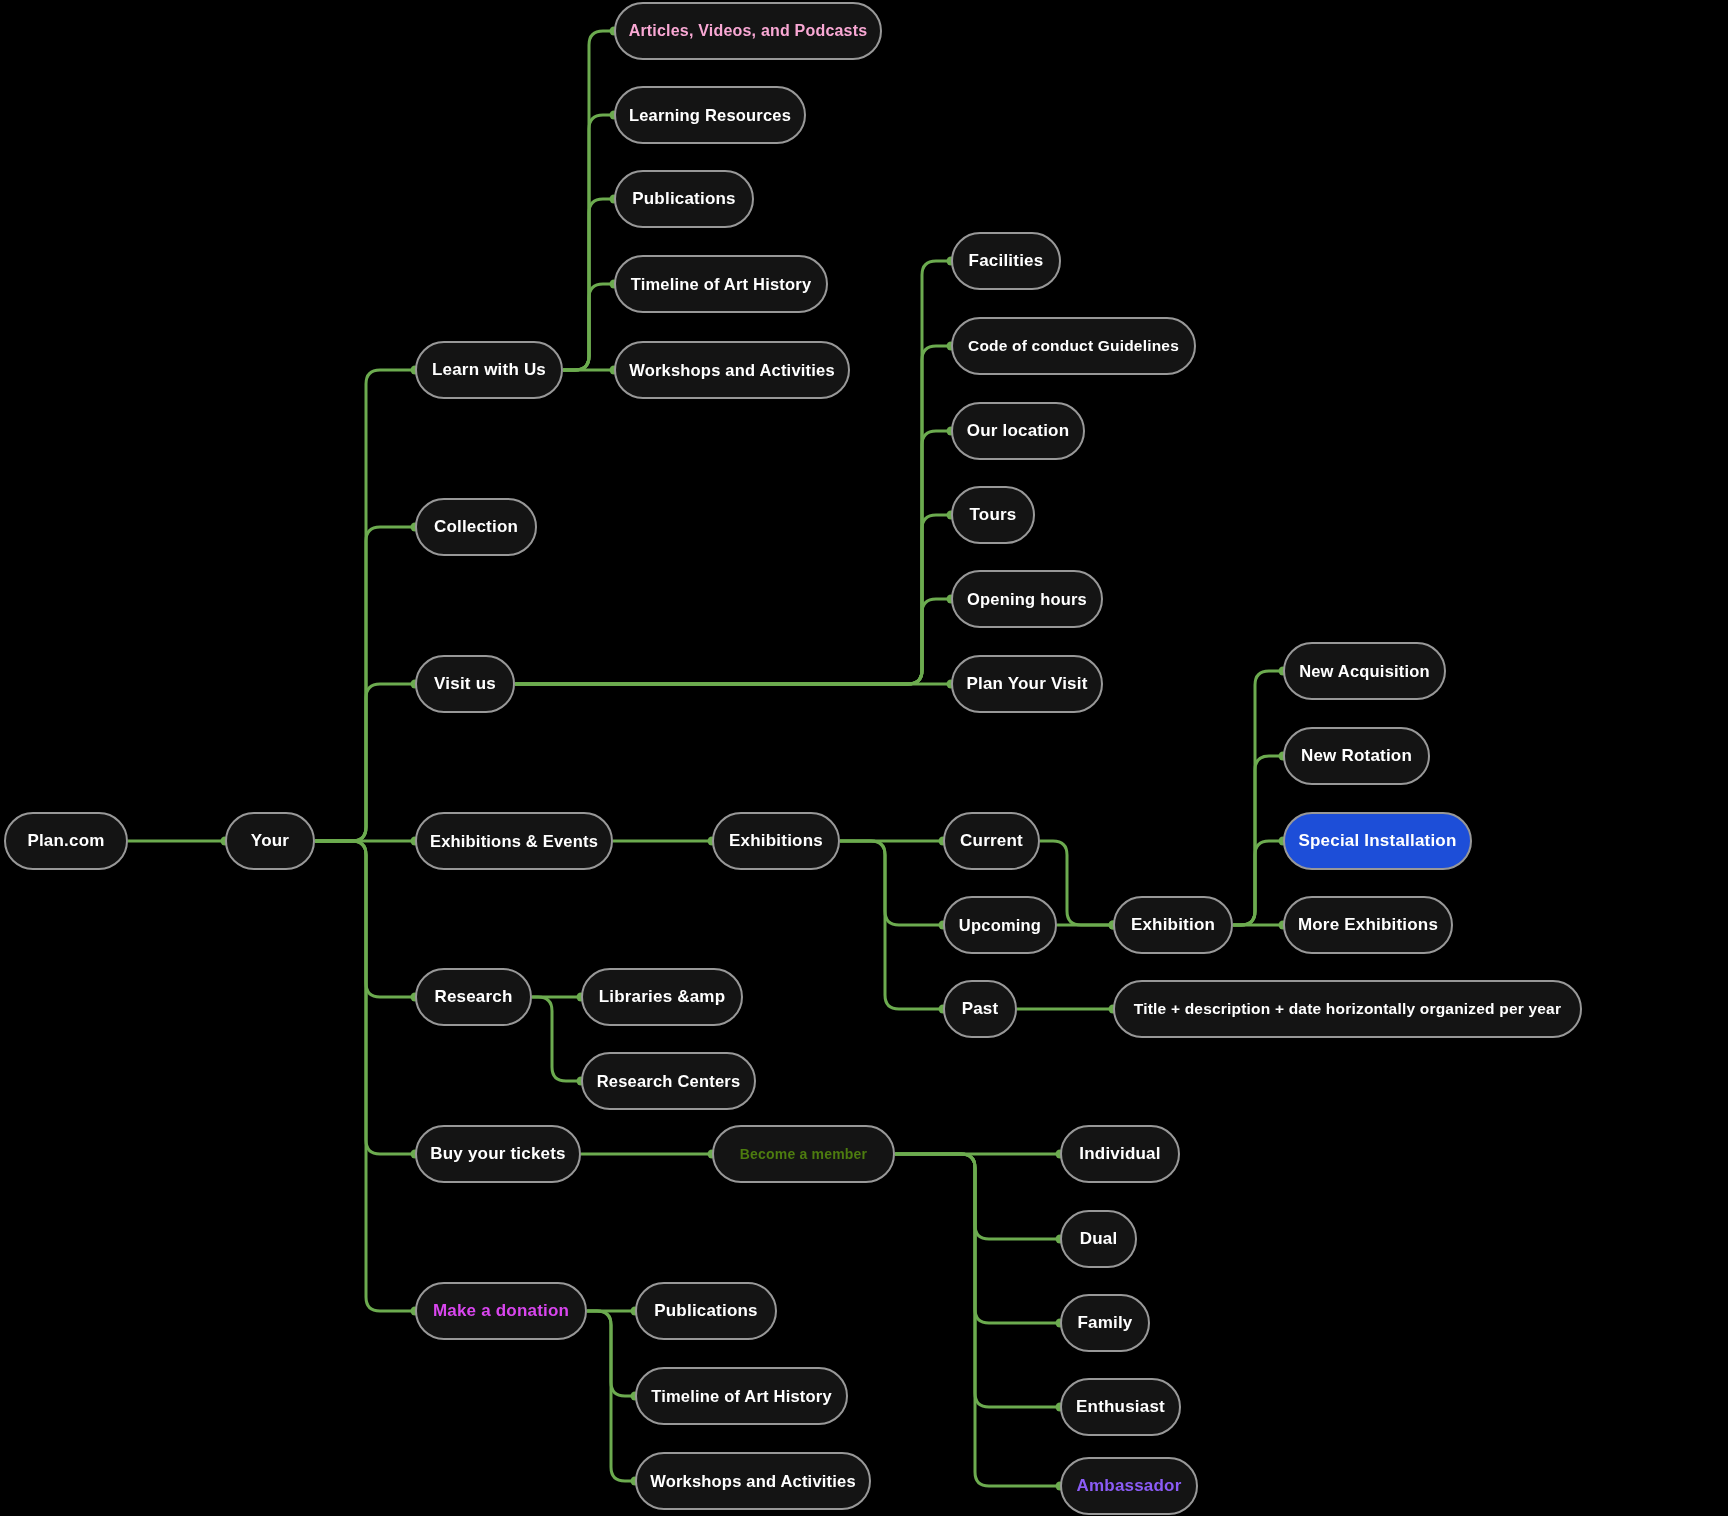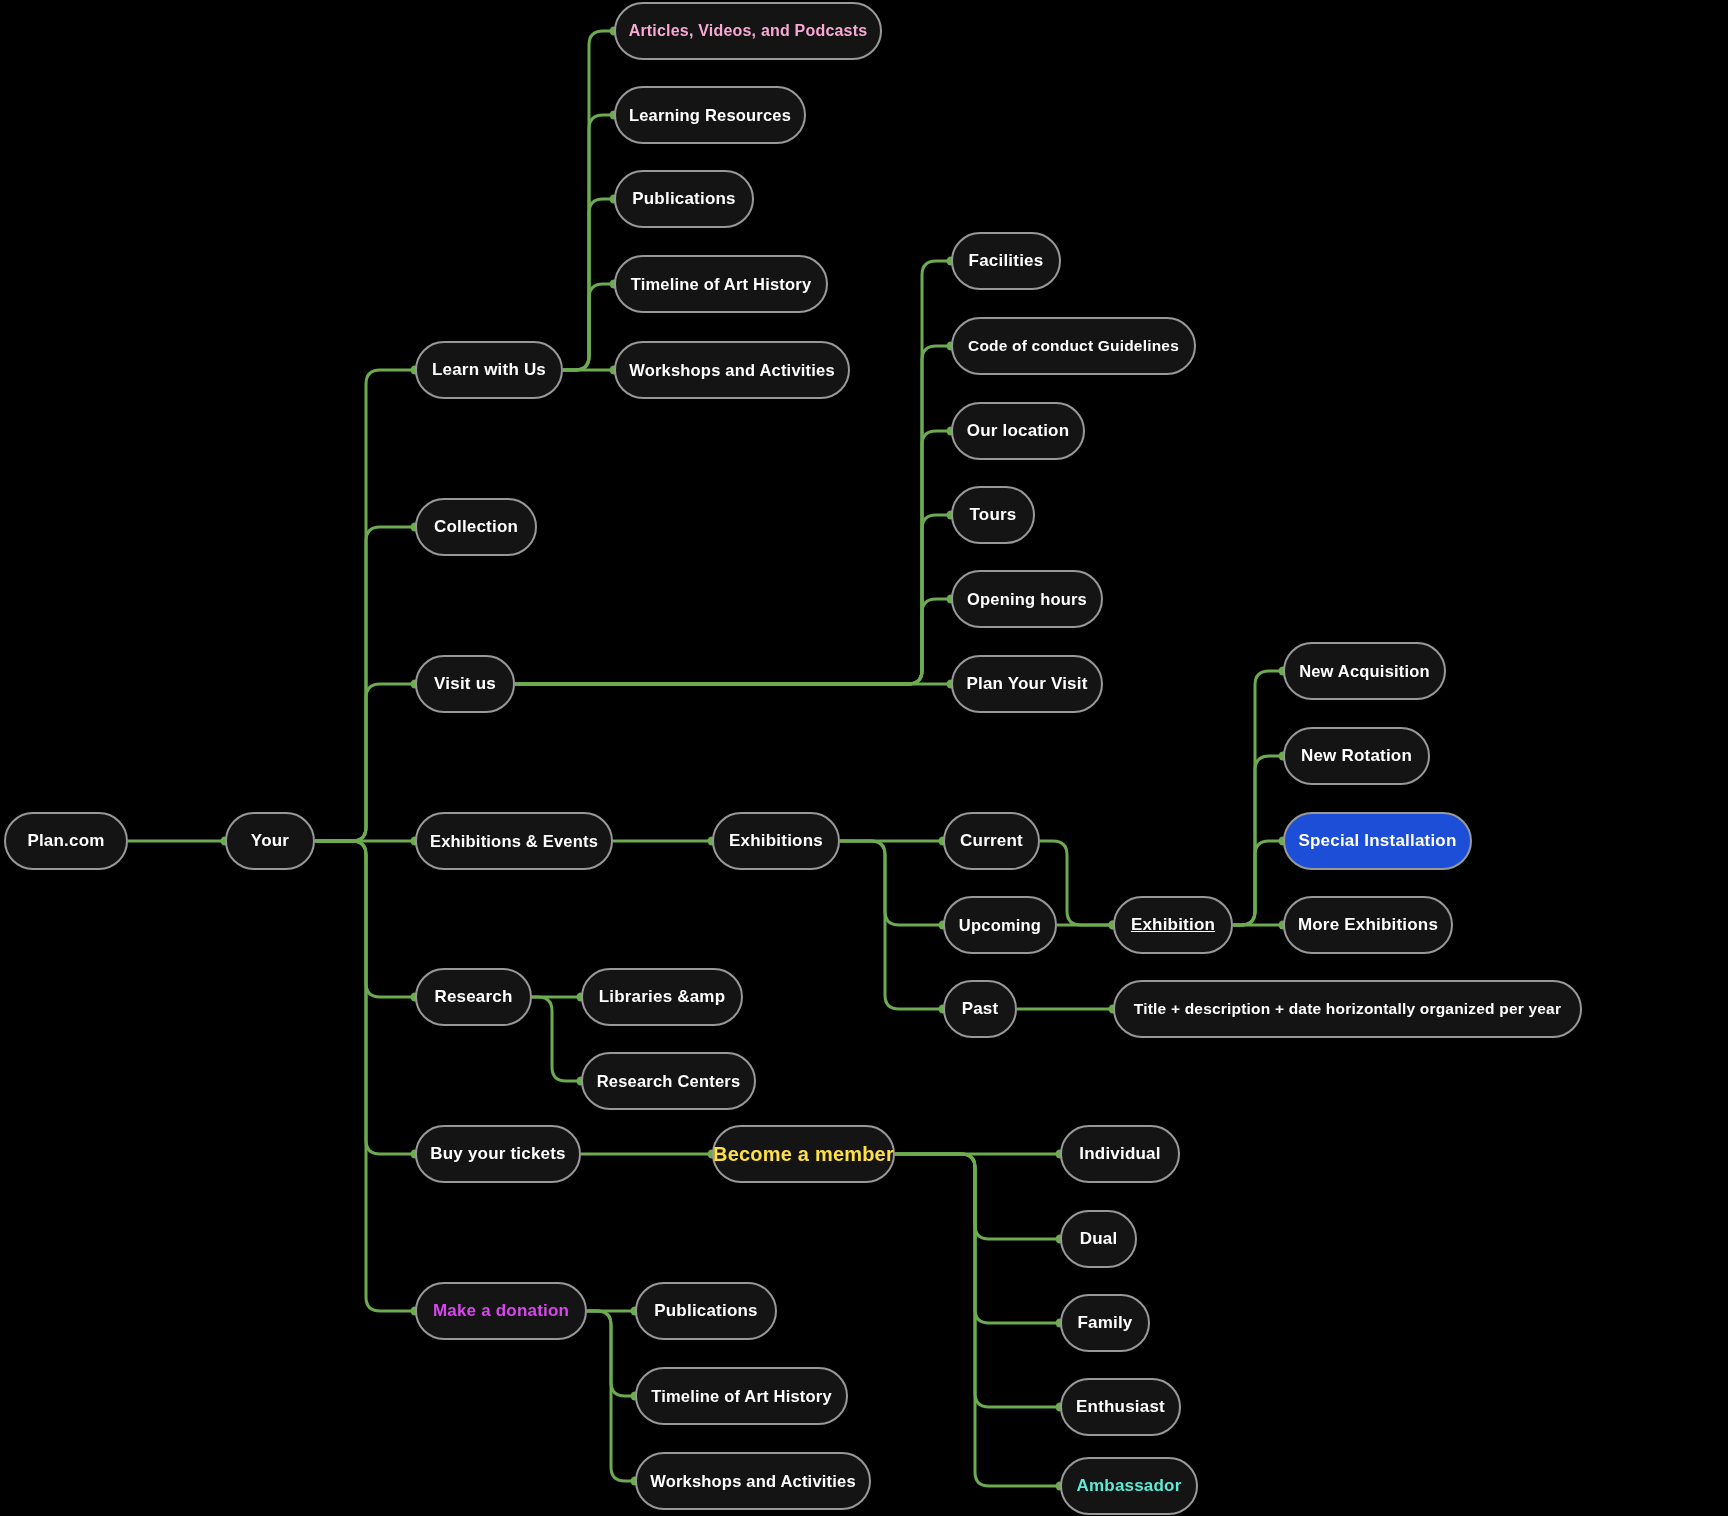--- a/index.html
+++ b/index.html
@@ -157,21 +157,21 @@
       </div>
       <div class="node" style="left: 943px; top: 812px; width: 97px; background: rgb(20, 20, 20); border-color: rgb(152, 152, 152); color: rgb(255, 255, 255);">
         <span>Current</span>
       </div>
       <div class="node" style="left: 943px; top: 896px; width: 114px; background: rgb(20, 20, 20); border-color: rgb(152, 152, 152); color: rgb(255, 255, 255); font-size: 16.5px;">
         <span>Upcoming</span>
       </div>
       <div class="node" style="left: 943px; top: 980px; width: 74px; background: rgb(20, 20, 20); border-color: rgb(152, 152, 152); color: rgb(255, 255, 255);">
         <span>Past</span>
       </div>
-      <div class="node" style="left: 1113px; top: 896px; width: 120px; background: rgb(20, 20, 20); border-color: rgb(152, 152, 152); color: rgb(255, 255, 255); text-decoration: underline;">
+      <div class="node" style="left: 1113px; top: 896px; width: 120px; background: rgb(20, 20, 20); border-color: rgb(152, 152, 152); color: rgb(255, 255, 255);">
         <span>Exhibition</span>
       </div>
       <div class="node" style="left: 1283px; top: 642px; width: 163px; background: rgb(20, 20, 20); border-color: rgb(152, 152, 152); color: rgb(255, 255, 255); font-size: 16.5px;">
         <span>New Acquisition</span>
       </div>
       <div class="node" style="left: 1283px; top: 727px; width: 147px; background: rgb(20, 20, 20); border-color: rgb(152, 152, 152); color: rgb(255, 255, 255);">
         <span>New Rotation</span>
       </div>
       <div class="node" style="left: 1283px; top: 812px; width: 189px; background: #1d4ed8; border-color: rgb(152, 152, 152); color: rgb(255, 255, 255);">
         <span>Special Installation</span>
@@ -187,36 +187,36 @@
       </div>
       <div class="node" style="left: 581px; top: 968px; width: 162px; background: rgb(20, 20, 20); border-color: rgb(152, 152, 152); color: rgb(255, 255, 255);">
         <span>Libraries &amp;amp</span>
       </div>
       <div class="node" style="left: 581px; top: 1052px; width: 175px; background: rgb(20, 20, 20); border-color: rgb(152, 152, 152); color: rgb(255, 255, 255); font-size: 16.5px;">
         <span>Research Centers</span>
       </div>
       <div class="node" style="left: 415px; top: 1125px; width: 166px; background: rgb(20, 20, 20); border-color: rgb(152, 152, 152); color: rgb(255, 255, 255);">
         <span>Buy your tickets</span>
       </div>
-      <div class="node" style="left: 712px; top: 1125px; width: 183px; background: rgb(20, 20, 20); border-color: rgb(152, 152, 152); color: #fde047; font-size: 20px;">
+      <div class="node" style="left: 712px; top: 1125px; width: 183px; background: rgb(20, 20, 20); border-color: rgb(152, 152, 152); color: #4d7c0f; font-size: 14px;">
         <span>Become a member</span>
       </div>
       <div class="node" style="left: 1060px; top: 1125px; width: 120px; background: rgb(20, 20, 20); border-color: rgb(152, 152, 152); color: rgb(255, 255, 255);">
         <span>Individual</span>
       </div>
       <div class="node" style="left: 1060px; top: 1210px; width: 77px; background: rgb(20, 20, 20); border-color: rgb(152, 152, 152); color: rgb(255, 255, 255);">
         <span>Dual</span>
       </div>
       <div class="node" style="left: 1060px; top: 1294px; width: 90px; background: rgb(20, 20, 20); border-color: rgb(152, 152, 152); color: rgb(255, 255, 255);">
         <span>Family</span>
       </div>
       <div class="node" style="left: 1060px; top: 1378px; width: 121px; background: rgb(20, 20, 20); border-color: rgb(152, 152, 152); color: rgb(255, 255, 255);">
         <span>Enthusiast</span>
       </div>
-      <div class="node" style="left: 1060px; top: 1457px; width: 138px; background: rgb(20, 20, 20); border-color: rgb(152, 152, 152); color: #5eead4;">
+      <div class="node" style="left: 1060px; top: 1457px; width: 138px; background: rgb(20, 20, 20); border-color: rgb(152, 152, 152); color: #8b5cf6;">
         <span>Ambassador</span>
       </div>
       <div class="node" style="left: 415px; top: 1282px; width: 172px; background: rgb(20, 20, 20); border-color: rgb(152, 152, 152); color: #d946ef;">
         <span>Make a donation</span>
       </div>
       <div class="node" style="left: 635px; top: 1282px; width: 142px; background: rgb(20, 20, 20); border-color: rgb(152, 152, 152); color: rgb(255, 255, 255);">
         <span>Publications</span>
       </div>
       <div class="node" style="left: 635px; top: 1367px; width: 213px; background: rgb(20, 20, 20); border-color: rgb(152, 152, 152); color: rgb(255, 255, 255); font-size: 16.5px;">
         <span>Timeline of Art History</span>

